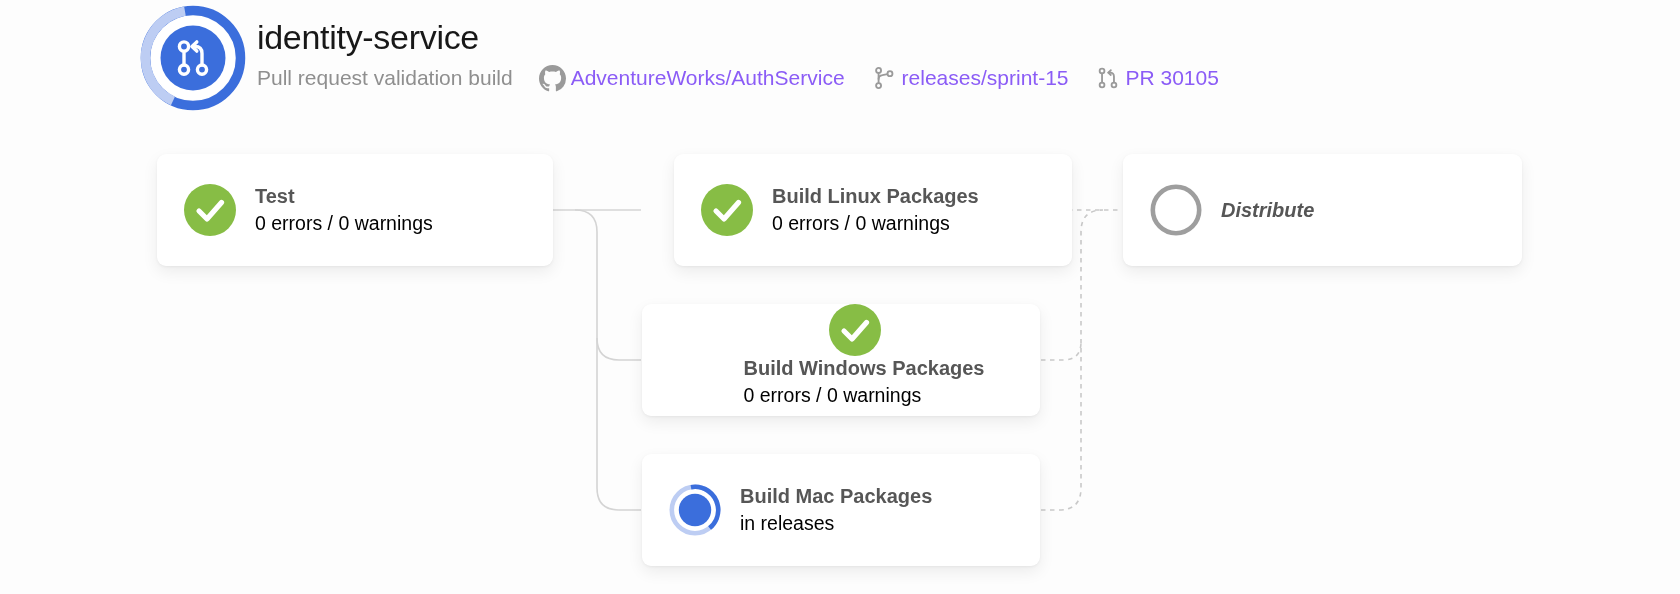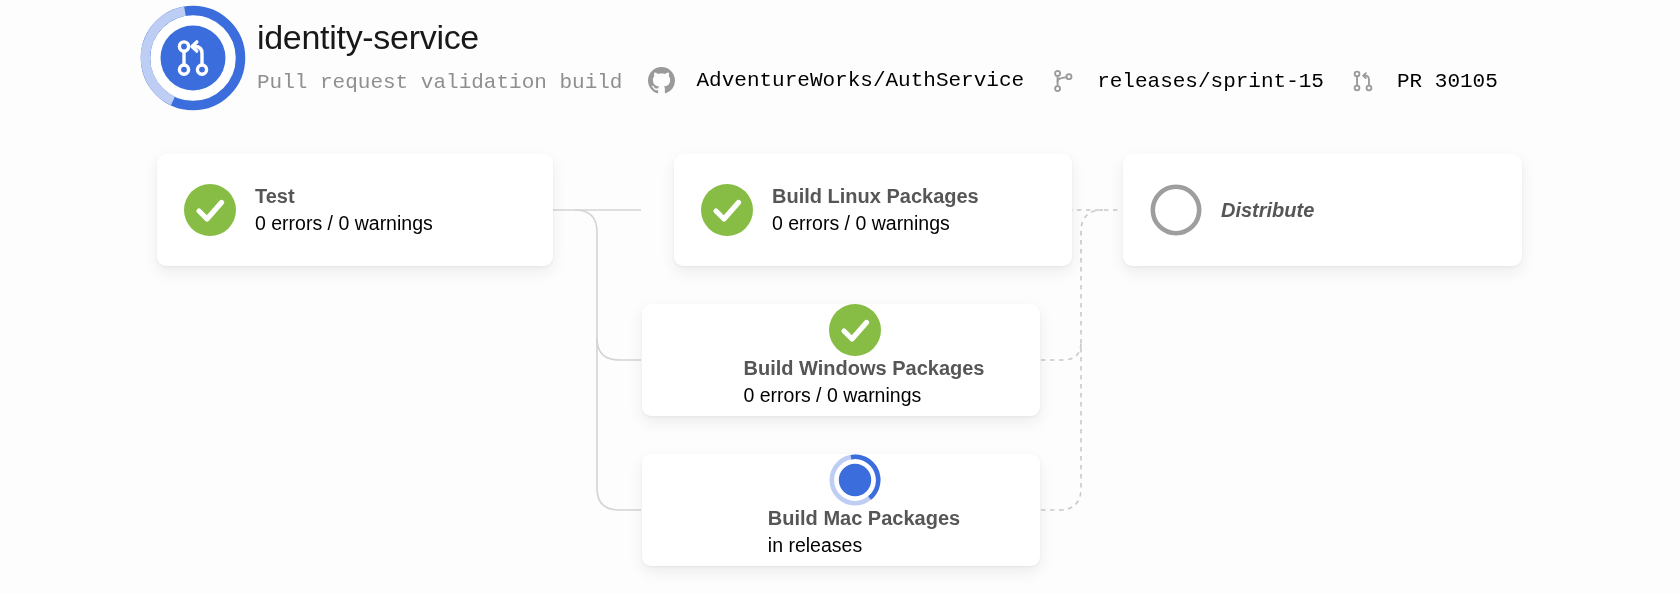--- a/index.html
+++ b/index.html
@@ -13,37 +13,37 @@
 
   
   .avatar{position:absolute;left:140px;top:5px;width:106px;height:106px;}
   .page-title{
     position:absolute;left:257px;top:17px;
     font-size:34px;line-height:40px;color:#181818;font-weight:400;
     letter-spacing:-0.3px;
   }
   .subtitle-row{
     position:absolute;left:257px;top:62px;height:32px;
-    display:flex;align-items:flex-end;gap:26px;
-    font-size:21px;color:#8f8f8f;white-space:nowrap;font-family:Liberation Mono, monospace;
+    display:flex;align-items:center;gap:26px;
+    font-size:21px;color:#8f8f8f;white-space:nowrap;
   }
-  .meta{display:flex;align-items:center;gap:21px;color:#000000;cursor:pointer;}
+  .meta{display:flex;align-items:center;gap:5px;color:#8b5cf6;cursor:pointer;}
   .meta svg{display:block;}
 
   
   .card{
     position:absolute;height:112px;background:#ffffff;border-radius:9px;
     box-shadow:0 6px 16px rgba(0,0,0,0.07),0 1px 3px rgba(0,0,0,0.05);
     display:flex;align-items:center;padding-left:27px;box-sizing:border-box;
     cursor:pointer;
   }
   .pos-test      {left:157px; top:154px; width:396px;}
   .pos-linux     {left:674px; top:154px; width:398px;}
   .pos-windows   {left:642px; top:304px; width:398px;flex-direction:column;}
-  .pos-mac       {left:642px; top:454px; width:398px;flex-direction:column;}
+  .pos-mac       {left:642px; top:454px; width:398px;}
   .pos-distribute{left:1123px;top:154px; width:399px;font-style:italic;}
 
   .status-icon{width:52px;height:52px;flex:0 0 52px;}
   .status-icon svg{display:block;}
   .card-text{display:flex;flex-direction:column;margin-left:19px;gap:3px;}
   .card-title{font-size:20px;font-weight:700;color:#565656;line-height:24px;}
   .card-sub{font-size:19.5px;color:#000000;line-height:25px;}
 
   
   .connectors{position:absolute;left:0;top:0;width:1680px;height:594px;pointer-events:none;}

